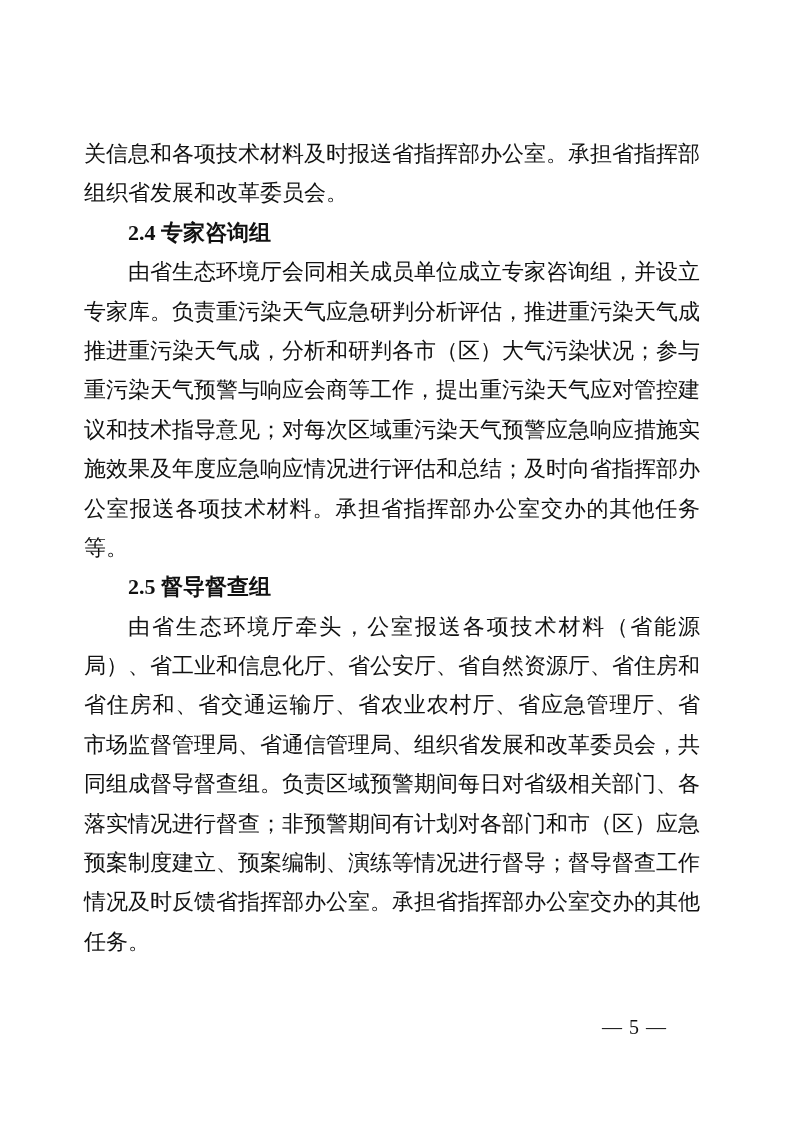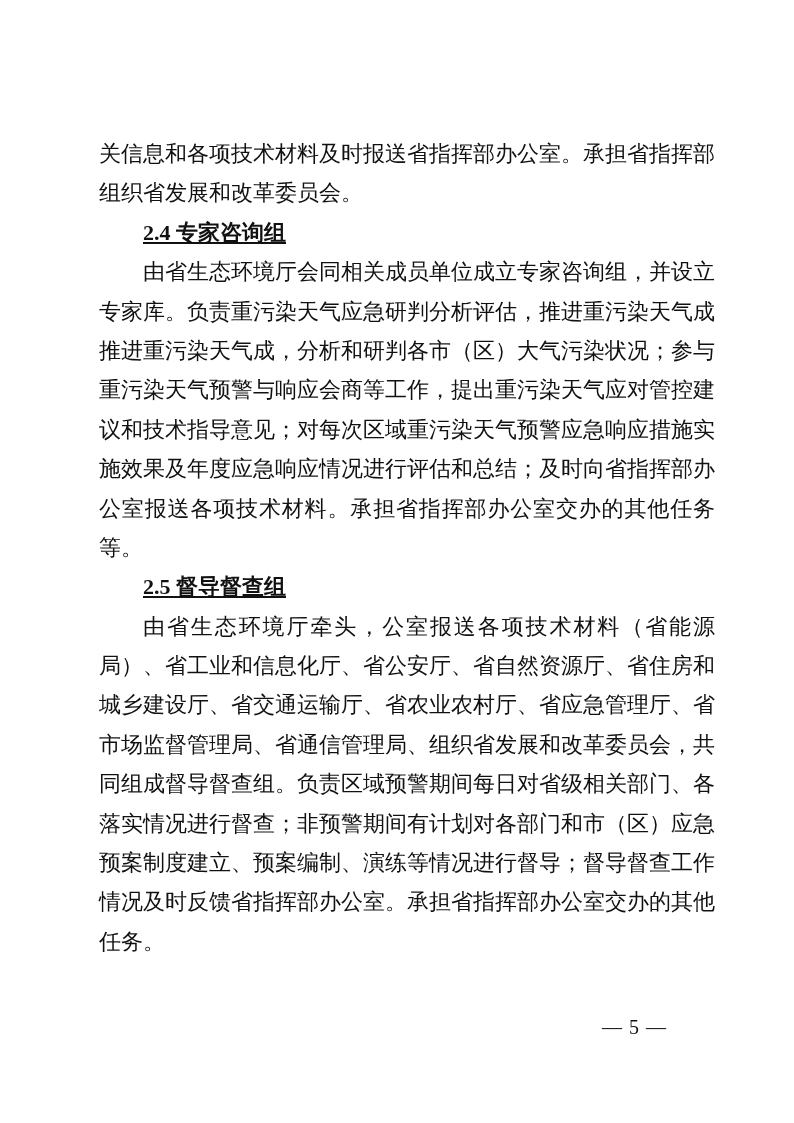--- a/index.html
+++ b/index.html
@@ -11,42 +11,41 @@
     position: relative;
     width: 794px;
     height: 1123px;
     background: #ffffff;
     overflow: hidden;
     font-family: "Liberation Serif", "DejaVu Serif", serif;
     color: #111111;
   }
   .doc {
     position: absolute;
-    left: 99px;
+    left: 84px;
     top: 134px;
     width: 616px;
   }
   .line {
     font-size: 22px;
     height: 39.4px;
     line-height: 39.4px;
     white-space: normal;
     text-align: justify;
     text-align-last: left;
     text-justify: inter-character;
   }
   .line.fill {
     text-align-last: justify;
   }
   .line.indent {
     text-indent: 2em;
   }
   .line.heading {
     font-weight: bold;
-    text-decoration: underline;
   }
   .pageno {
     position: absolute;
     top: 1014px;
     right: 127px;
     font-size: 20px;
     line-height: 26px;
     color: #111111;
     letter-spacing: 1px;
   }
@@ -63,21 +62,21 @@
       <div class="line body fill">专家库。负责重污染天气应急研判分析评估，推进重污染天气成</div>
       <div class="line body fill">推进重污染天气成，分析和研判各市（区）大气污染状况；参与</div>
       <div class="line body fill">重污染天气预警与响应会商等工作，提出重污染天气应对管控建</div>
       <div class="line body fill">议和技术指导意见；对每次区域重污染天气预警应急响应措施实</div>
       <div class="line body fill">施效果及年度应急响应情况进行评估和总结；及时向省指挥部办</div>
       <div class="line body fill">公室报送各项技术材料。承担省指挥部办公室交办的其他任务</div>
       <div class="line body">等。</div>
       <div class="line heading indent">2.5 督导督查组</div>
       <div class="line body indent fill">由省生态环境厅牵头，公室报送各项技术材料（省能源</div>
       <div class="line body fill">局）、省工业和信息化厅、省公安厅、省自然资源厅、省住房和</div>
-      <div class="line body fill">城乡建设厅、省交通运输厅、省农业农村厅、省应急管理厅、省</div>
+      <div class="line body fill">省住房和、省交通运输厅、省农业农村厅、省应急管理厅、省</div>
       <div class="line body fill">市场监督管理局、省通信管理局、组织省发展和改革委员会，共</div>
       <div class="line body fill">同组成督导督查组。负责区域预警期间每日对省级相关部门、各</div>
       <div class="line body fill">落实情况进行督查；非预警期间有计划对各部门和市（区）应急</div>
       <div class="line body fill">预案制度建立、预案编制、演练等情况进行督导；督导督查工作</div>
       <div class="line body fill">情况及时反馈省指挥部办公室。承担省指挥部办公室交办的其他</div>
       <div class="line body">任务。</div>
     </div>
   <div class="pageno">— 5 —</div>
 </div>
 

